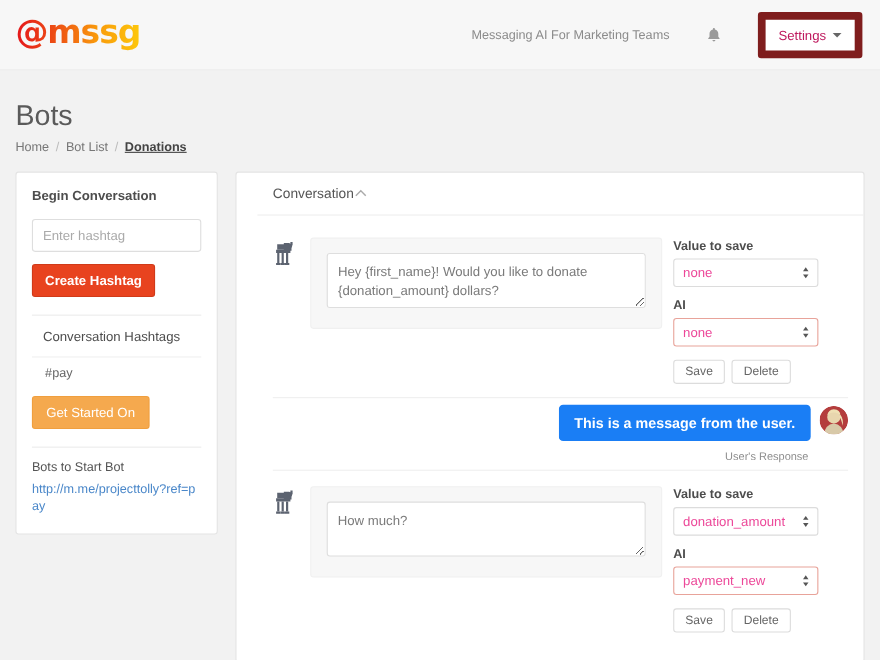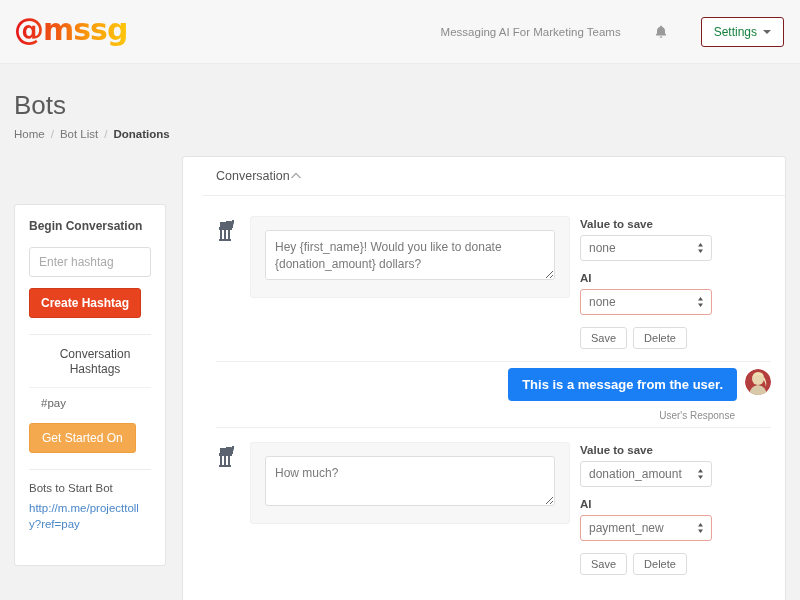--- a/index.html
+++ b/index.html
@@ -40,25 +40,25 @@
     align-items: center;
     gap: 32px;
   }
   .tagline {
     font-size: 11.5px;
     color: #8b8b8b;
   }
   .bell { width: 16px; height: 16px; display: block; }
   .settings-btn {
     background: #fff;
-    border: 1px solid #7f1d1d;
+    border: 7px solid #7f1d1d;
     border-radius: 3px;
     padding: 7px 12px;
     font-size: 12px;
-    color: #15803d;
+    color: #be185d;
     cursor: pointer;
     font-family: "Liberation Sans", sans-serif;
     display: flex; align-items: center; gap: 6px;
   }
   .caret {
     width: 0; height: 0;
     border-left: 4px solid transparent;
     border-right: 4px solid transparent;
     border-top: 4px solid #666;
     display: inline-block;
@@ -69,38 +69,38 @@
   .page-title {
     font-size: 26px;
     font-weight: normal;
     color: #5a5a5a;
     margin: 12px 0 7px 0;
     font-family: "Liberation Sans", sans-serif;
   }
   .breadcrumb { font-size: 11.5px; color: #777; display: flex; gap: 6px; }
   .breadcrumb .sep { color: #bbb; }
   .breadcrumb .crumb { color: #777; text-decoration: none; cursor: pointer; }
-  .breadcrumb .crumb.active { color: #444; font-weight: bold; cursor: default; }
+  .breadcrumb .crumb.active { color: #444; font-weight: bold; cursor: default; text-decoration: underline; }
 
   
   .content {
     display: flex;
     padding: 16px 14px 0 14px;
     gap: 16px;
     align-items: flex-start;
   }
   .panel {
     background: #fff;
     border: 1px solid #e4e4e4;
     border-radius: 3px;
     padding-left: 19px;
   }
 
   
-  .sidebar { width: 152px; flex: none; padding: 14px 14px 33px 14px; min-height: 330px; margin-top: 48px; }
+  .sidebar { width: 184px; flex: none; padding: 14px 14px 16px 14px; min-height: 330px; }
   .sidebar h3 {
     font-size: 12px; font-weight: bold; color: #4d4d4d;
     margin: 0 0 14px 0;
   }
   .hashtag-input {
     width: 100%;
     padding: 7px 9px;
     font-size: 12px;
     border: 1px solid #dedede;
     border-radius: 3px;
@@ -120,21 +120,20 @@
     padding: 7px 11px;
     cursor: pointer;
     font-family: Liberation Sans, sans-serif;
   }
   .divider { height: 1px; background: #ececec; margin: 16px 0 12px 0; }
   .side-label {
     font-size: 12px;
     color: #4d4d4d;
     line-height: 1.25;
     padding-left: 10px;
-    text-align: center;
   }
   .side-subdivider { height: 1px; background: #f0f0f0; margin: 10px 0 9px 0; }
   .hashtag-item {
     font-size: 11.5px;
     color: #666;
     padding-left: 12px;
     cursor: pointer;
   }
   .btn-started {
     margin-top: 14px;
@@ -205,21 +204,21 @@
   .select-box {
     position: relative;
     border: 1px solid #dcdcdc;
     border-radius: 3px;
     background: #fff;
     height: 26px;
     display: flex;
     align-items: center;
     padding: 0 22px 0 8px;
     font-size: 12px;
-    color: #737373;
+    color: #ec4899;
     cursor: pointer;
     overflow: hidden;
     white-space: nowrap;
   }
   .select-box.invalid { border-color: #e8a39a; }
   .spin {
     position: absolute;
     right: 7px; top: 50%;
     transform: translateY(-50%);
     width: 7px; height: 12px;

